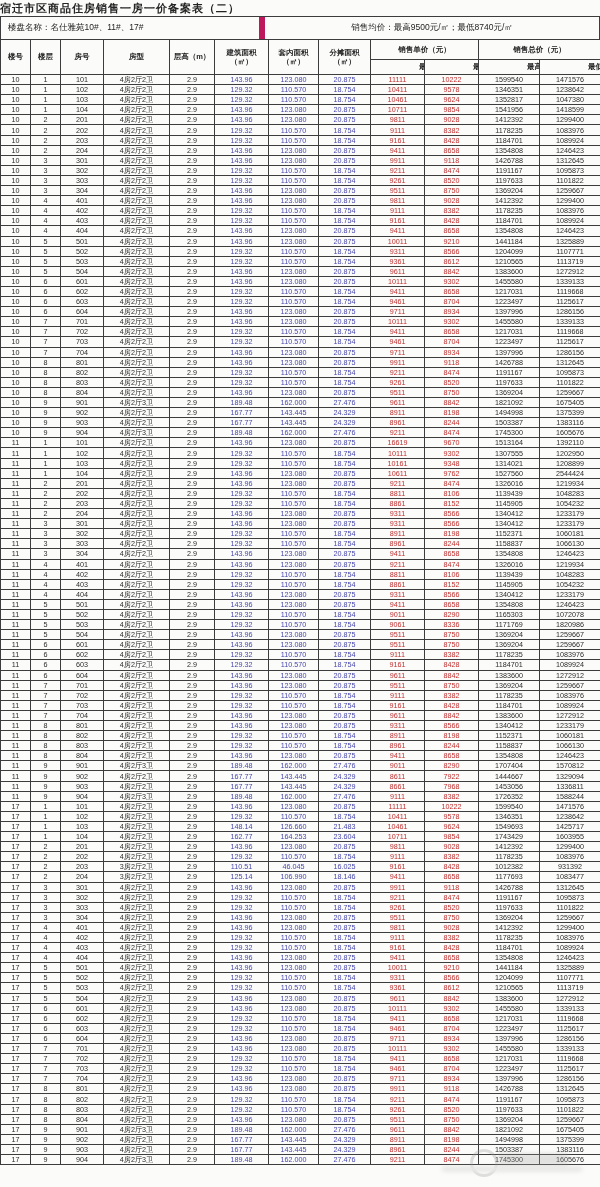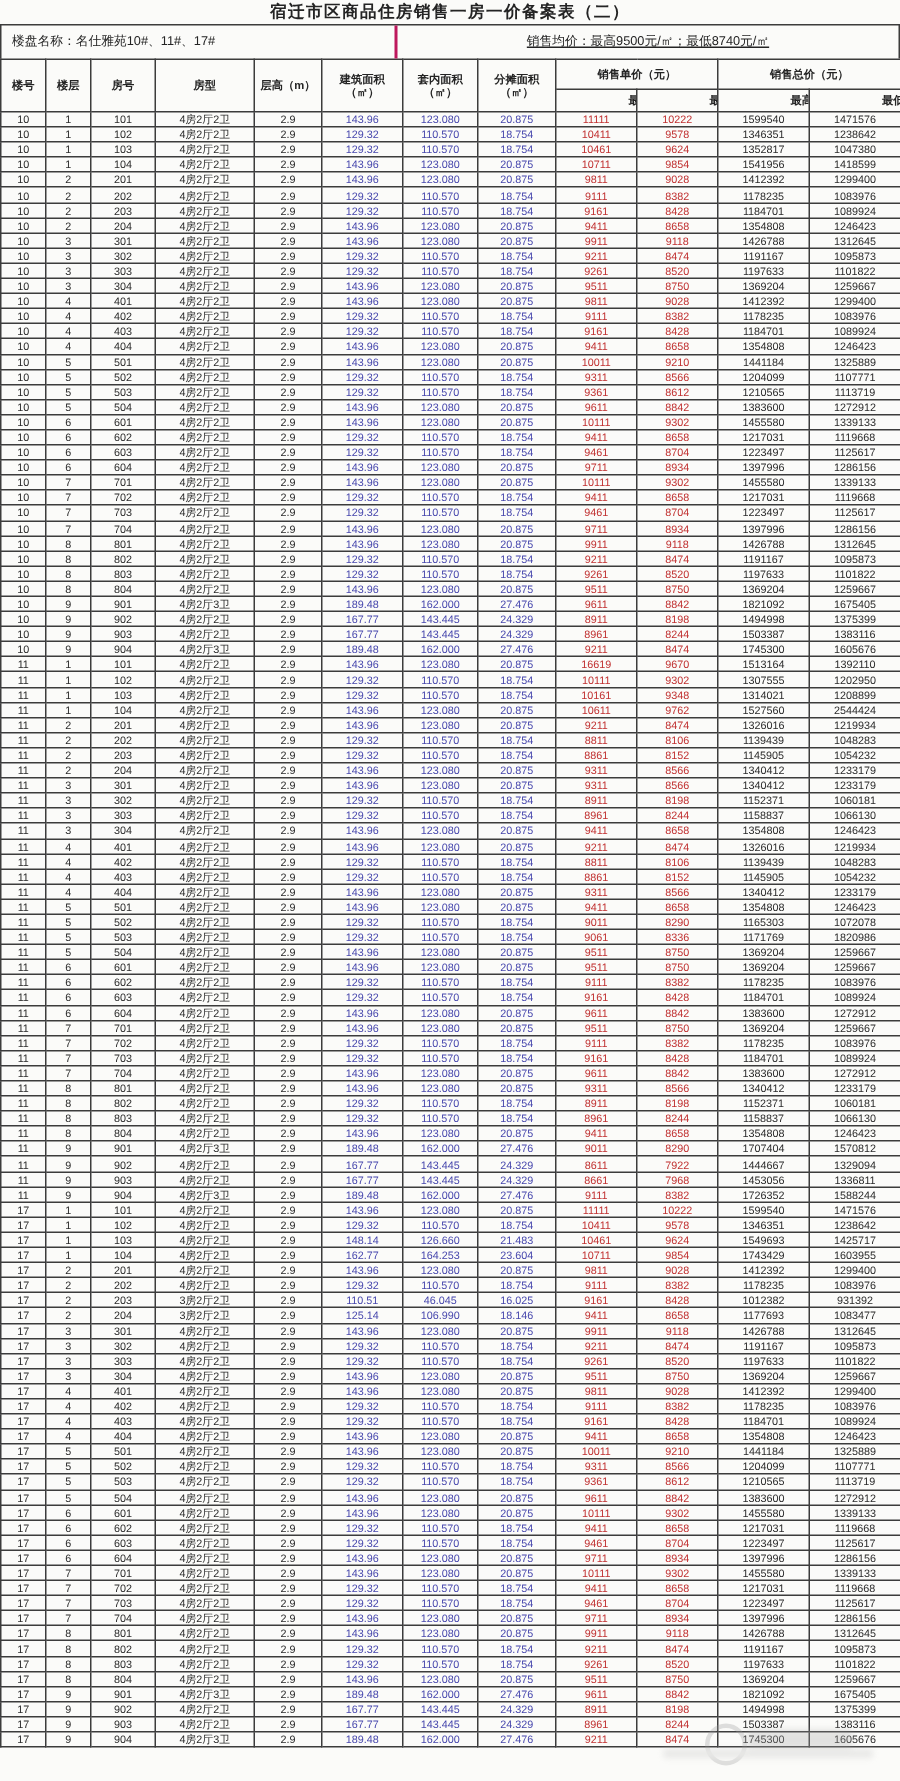--- a/index.html
+++ b/index.html
@@ -1,26 +1,26 @@
 <!DOCTYPE html>
 <html><head>
 <meta charset="utf-8">
 <style>
   html,body{margin:0;padding:0;}
   body{font-family:"Liberation Sans","DejaVu Sans",sans-serif;background:#e8e8e6;}
   .page{position:relative;width:600px;height:1187px;background:#fbfbf9;overflow:hidden;color:#242424;}
-  .title{height:16px;line-height:16px;text-align:center;font-size:11px;font-weight:bold;letter-spacing:1px;}
+  .title{height:16px;line-height:16px;font-size:11px;font-weight:bold;letter-spacing:1px;}
   .info-row{display:flex;border-left:1px solid #3c3c3c;border-right:1px solid #3c3c3c;border-top:1px solid #3c3c3c;box-sizing:border-box;}
   .info-row .cell{box-sizing:border-box;font-size:8.5px;display:flex;align-items:center;}
   .r1{height:21px;}
   .r1 .left{width:314px;border-right:1px solid #3c3c3c;padding-left:7px;}
   .r1 .right{flex:1;padding-left:6px;}
   .r2{height:23px;}
-  .r2 .left{width:264px;border-right:2px solid #be185d;padding-left:7px;}
-  .r2 .right{flex:1;justify-content:center;text-align:center;text-decoration:underline;}
+  .r2 .left{width:264px;border-right:6px solid #be185d;padding-left:7px;}
+  .r2 .right{flex:1;justify-content:center;text-align:center;}
   table.main{width:600px;border-collapse:collapse;table-layout:fixed;}
   table.main th,table.main td{border:1px solid #3c3c3c;padding:0;text-align:center;overflow:hidden;white-space:nowrap;box-sizing:border-box;}
   thead th{font-size:7.5px;font-weight:bold;line-height:1.25;background:#fbfbf9;}
   thead tr.h1 th{height:20px;}
   thead tr.h2 th{height:15px;padding-left:48px;}
   thead .two-line{white-space:normal;}
   tbody td{height:10.1px;font-size:7.2px;line-height:9px;color:#2b2b2b;}
   td.col5,td.col6,td.col7{color:#4747ad;}
   td.col8,td.col9{color:#c03030;}
   

